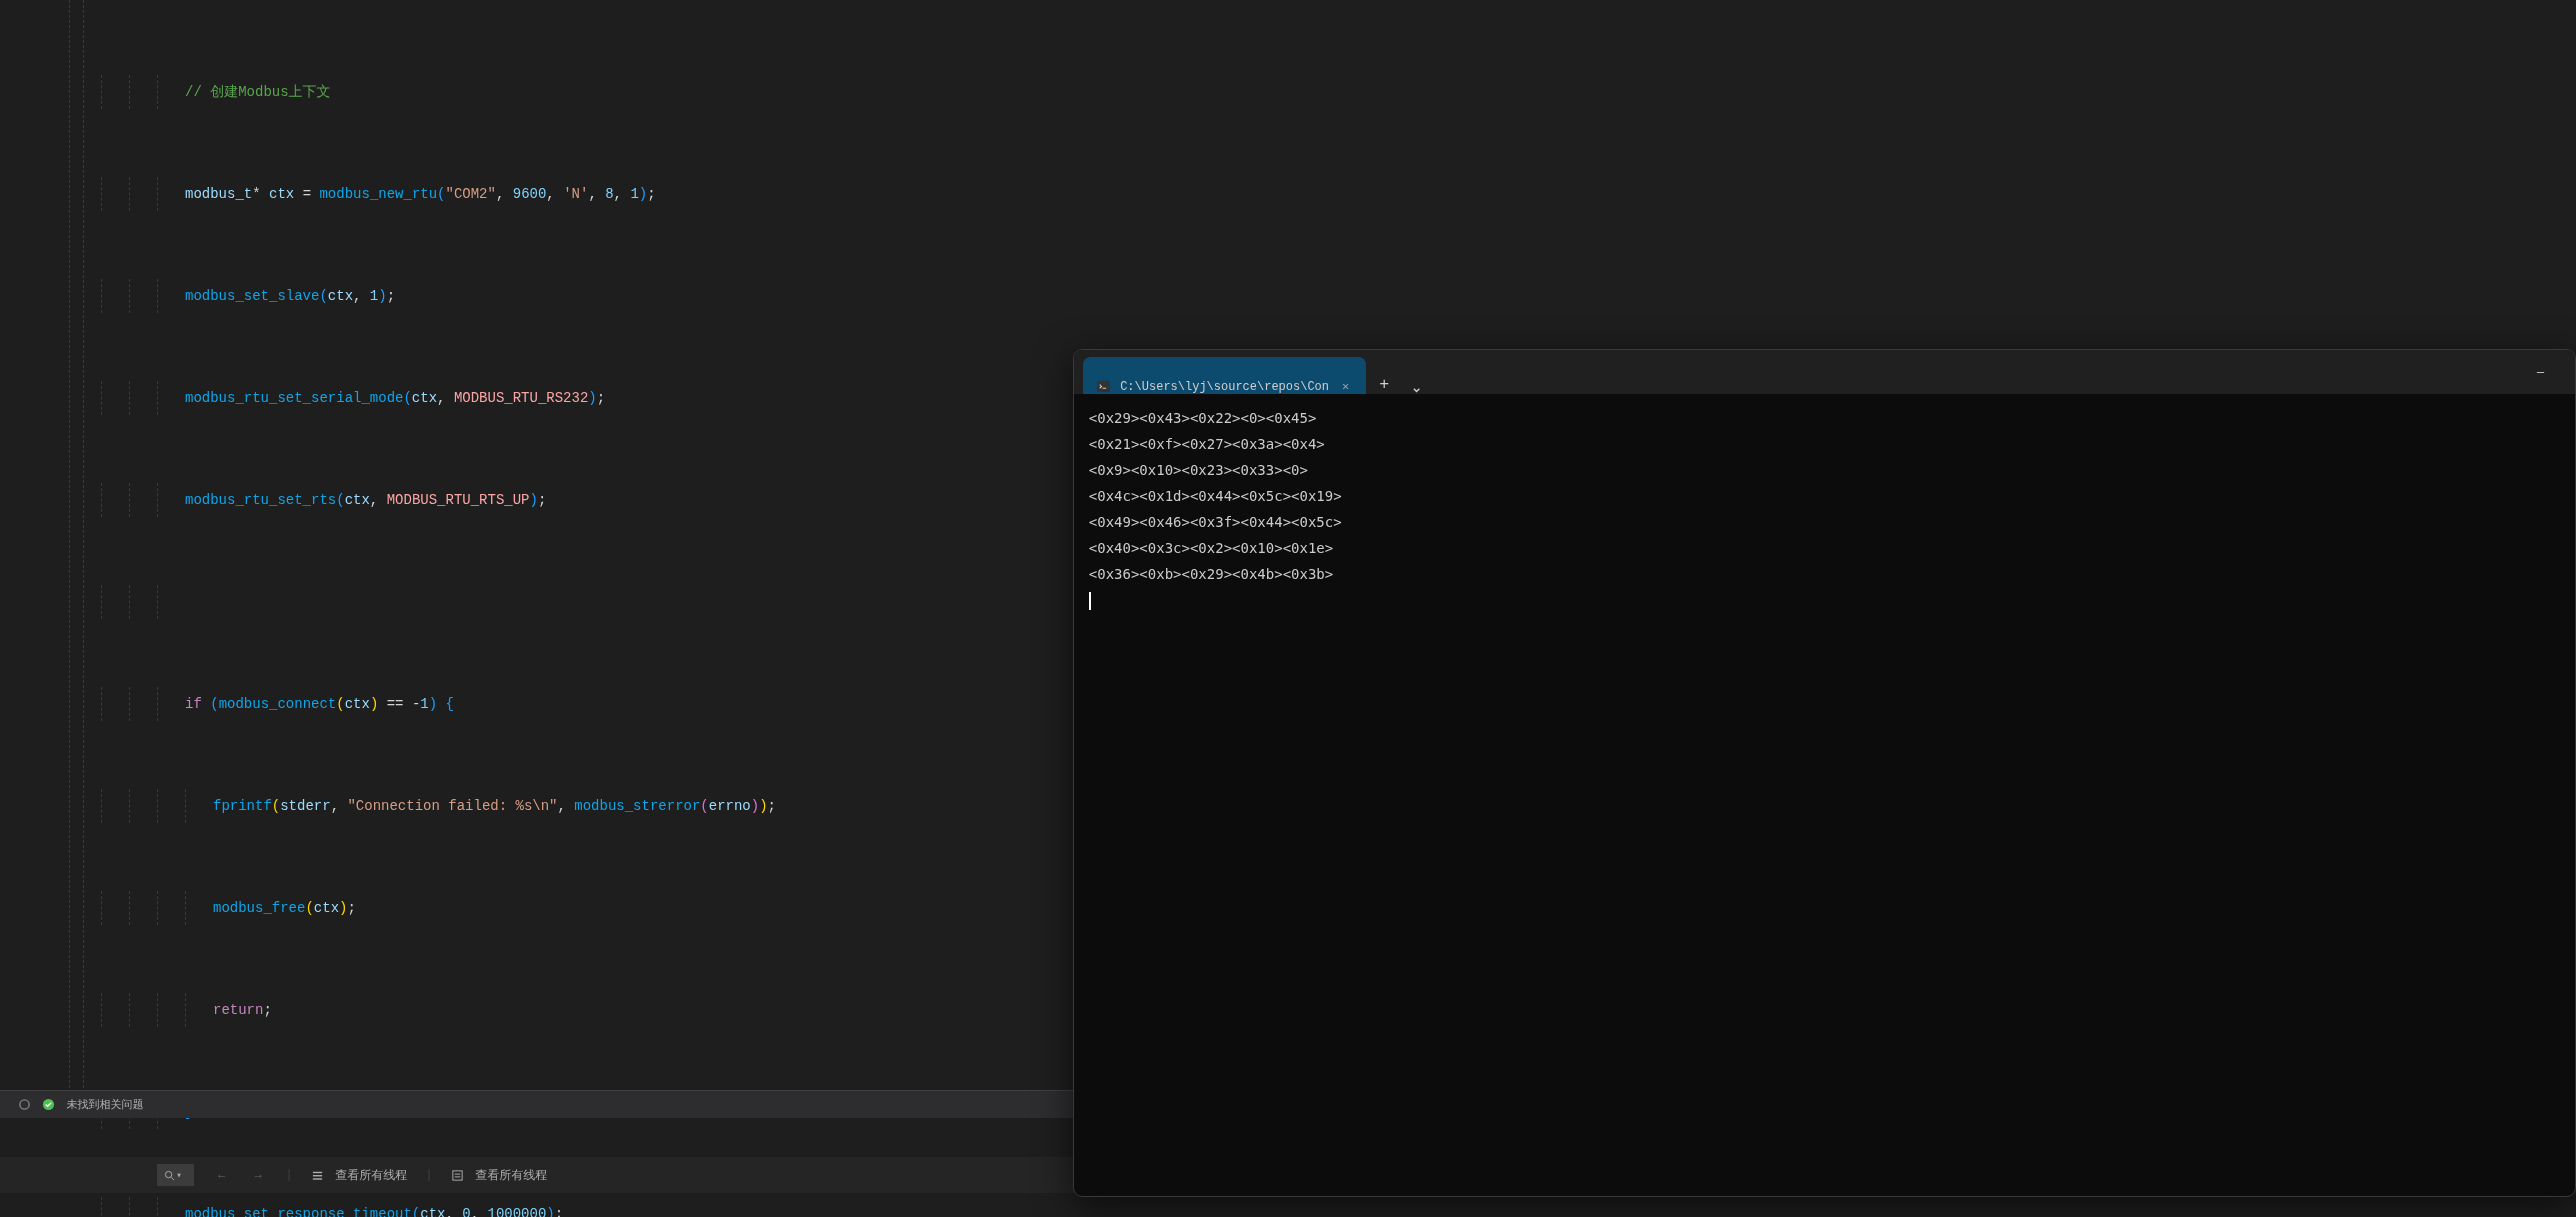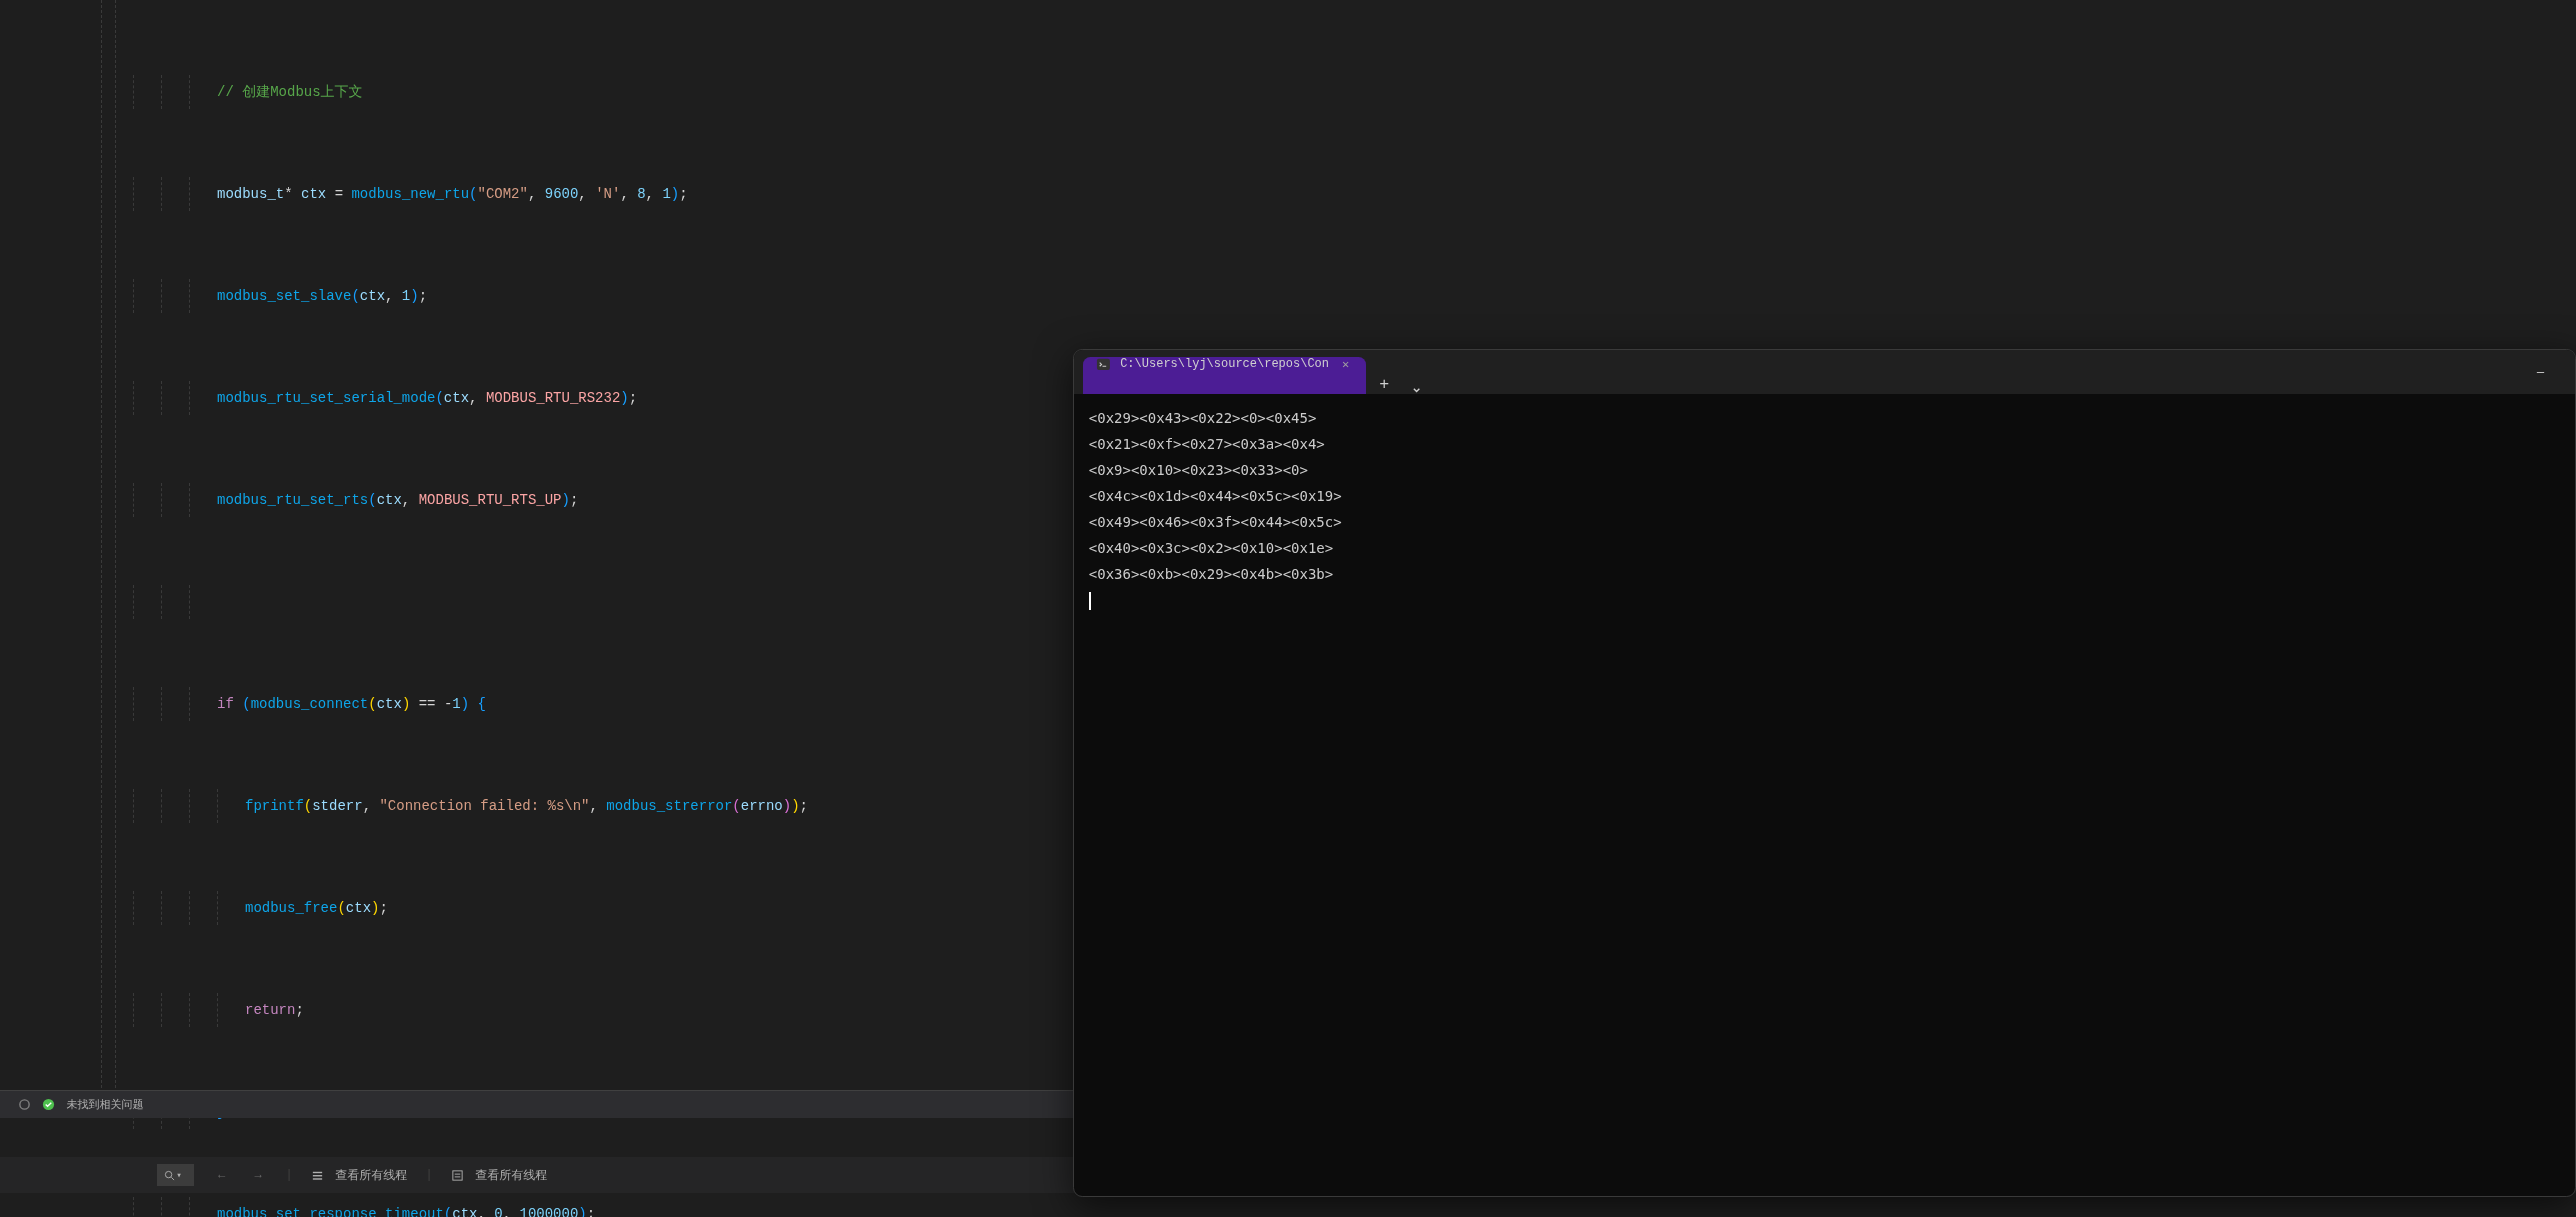--- a/index.html
+++ b/index.html
@@ -14,21 +14,20 @@
   position: relative;
 }
 .editor-area {
   position: absolute;
   top: 0;
   left: 0;
   width: 100%;
   height: 1088px;
   background: #1e1e1e;
   display: flex;
-  padding-left: 32px;
 }
 .gutter {
   width: 101px;
   background: #1e1e1e;
   flex-shrink: 0;
   position: relative;
 }
 .fold-line {
   position: absolute;
   left: 69px;
@@ -162,26 +161,26 @@
   box-shadow: 0 9.2px 37px rgba(0,0,0,0.6);
 }
 .term-titlebar {
   height: 44px;
   background: #202020;
   display: flex;
   align-items: flex-end;
   padding: 0 9.2px;
 }
 .term-tab {
-  background: #4c1d95;
+  background: #0c4a6e;
   border-top-left-radius: 7.4px;
   border-top-right-radius: 7.4px;
   height: 37px;
   display: flex;
-  align-items: flex-start;
+  align-items: flex-end;
   padding: 0 13px;
   gap: 9.2px;
   font-size: 12px;
   color: #d0d0d0;
   min-width: 258px;
 }
 .term-tab-icon {
   width: 14.8px;
   height: 14.8px;
 }

